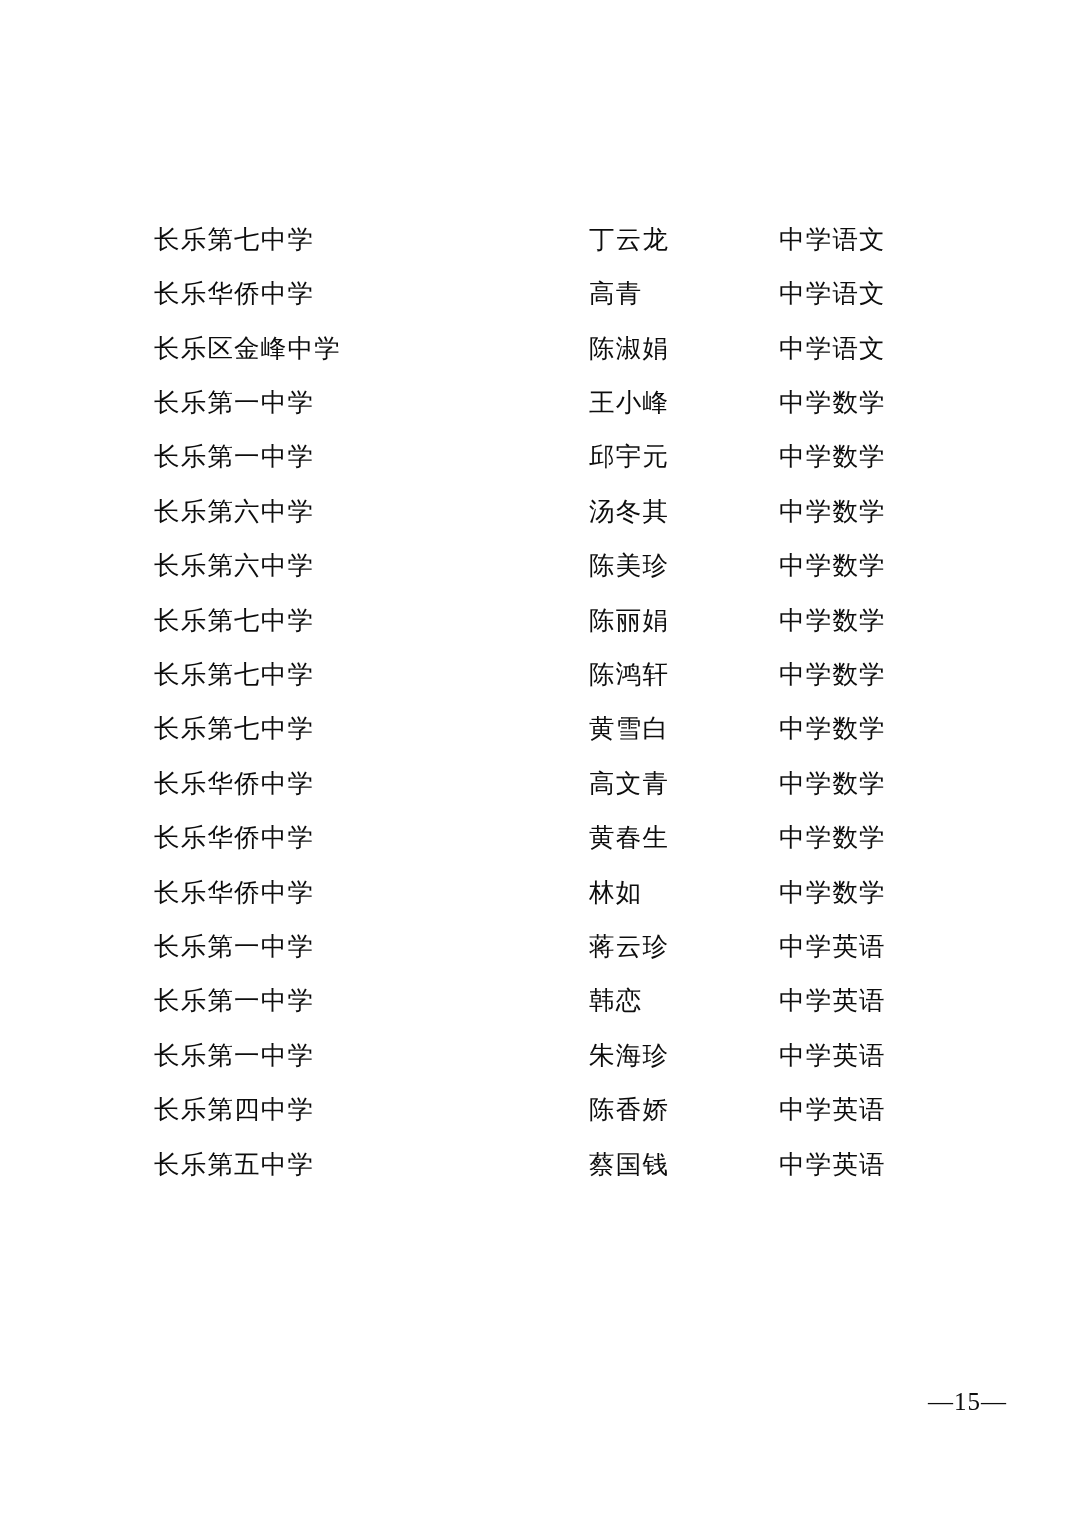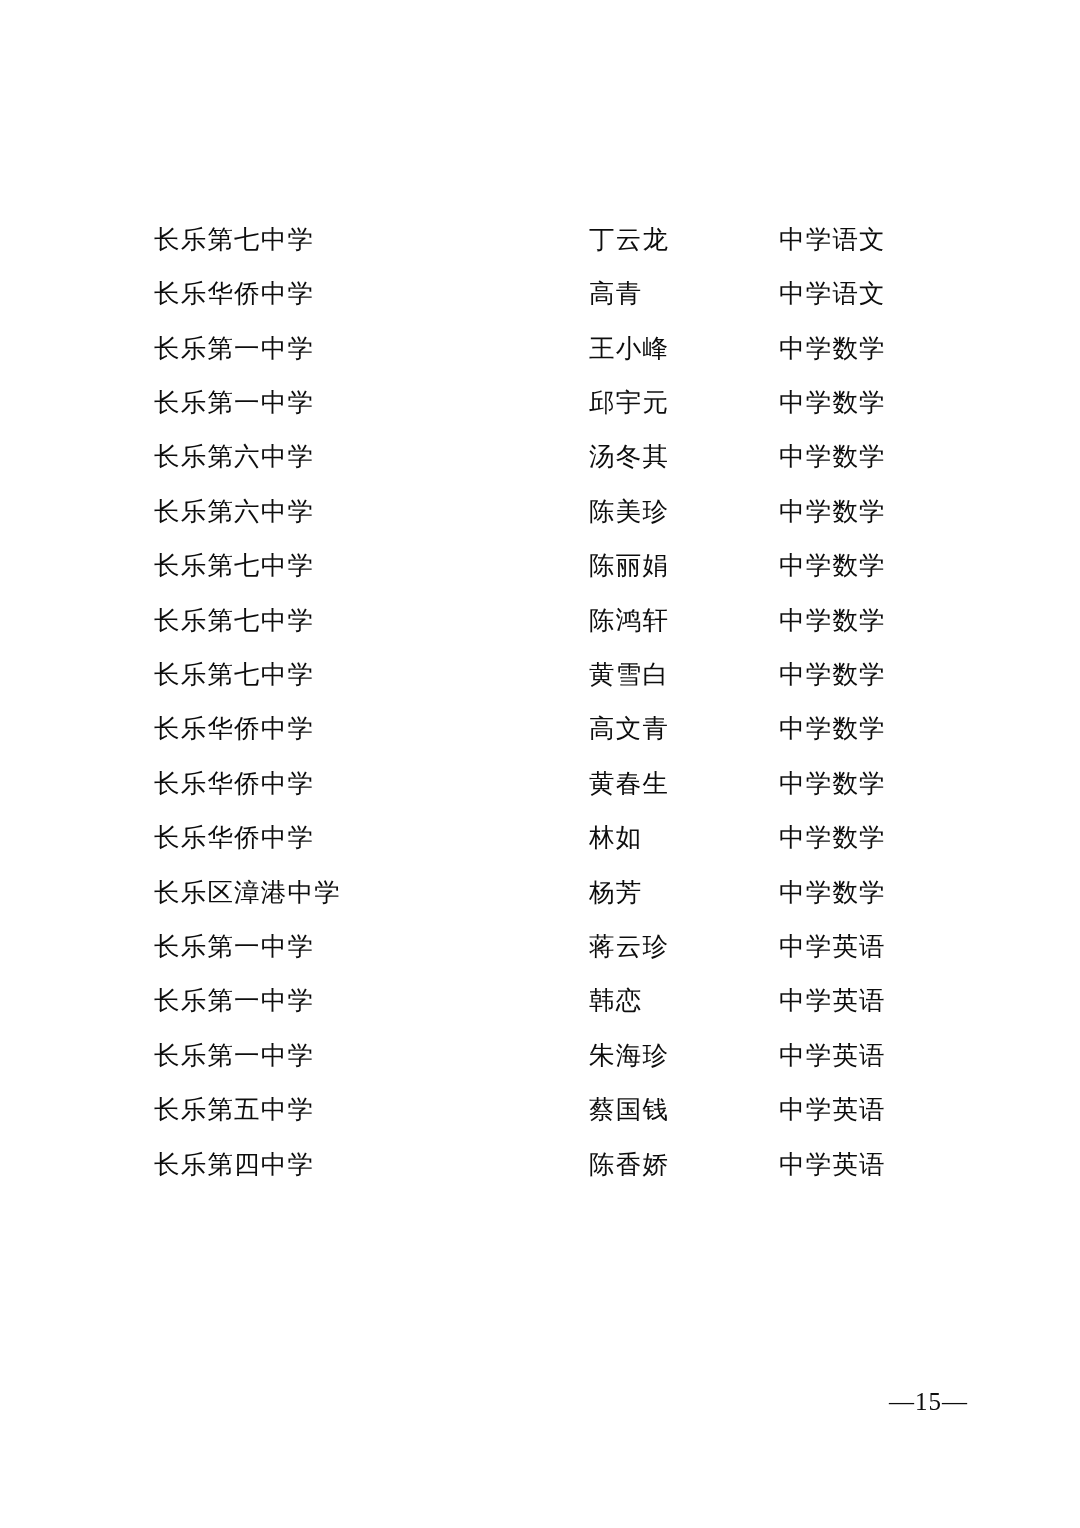--- a/index.html
+++ b/index.html
@@ -49,21 +49,21 @@
   }
   .col-subject {
     width: auto;
   }
   .page-footer {
     position: absolute;
     left: 0;
     right: 0;
     bottom: 112px;
     text-align: right;
-    padding-right: 112px;
+    padding-right: 73px;
   }
   .page-number {
     font-size: 25px;
     letter-spacing: 1px;
     color: #0d0d0d;
   }
 </style>
 </head>
 <body>
 
@@ -71,20 +71,25 @@
   <table class="roster">
     <tbody>
       <tr>
         <td class="col-school">长乐第七中学</td>
         <td class="col-name">丁云龙</td>
         <td class="col-subject">中学语文</td>
       </tr>
       <tr>
         <td class="col-school">长乐华侨中学</td>
         <td class="col-name">高青</td>
+        <td class="col-subject">中学语文</td>
+      </tr>
+      <tr>
+        <td class="col-school">长乐区金峰中学</td>
+        <td class="col-name">陈淑娟</td>
         <td class="col-subject">中学语文</td>
       </tr>
       <tr>
         <td class="col-school">长乐第一中学</td>
         <td class="col-name">王小峰</td>
         <td class="col-subject">中学数学</td>
       </tr>
       <tr>
         <td class="col-school">长乐第一中学</td>
         <td class="col-name">邱宇元</td>
@@ -124,47 +129,42 @@
         <td class="col-school">长乐华侨中学</td>
         <td class="col-name">黄春生</td>
         <td class="col-subject">中学数学</td>
       </tr>
       <tr>
         <td class="col-school">长乐华侨中学</td>
         <td class="col-name">林如</td>
         <td class="col-subject">中学数学</td>
       </tr>
       <tr>
-        <td class="col-school">长乐区漳港中学</td>
-        <td class="col-name">杨芳</td>
-        <td class="col-subject">中学数学</td>
-      </tr>
-      <tr>
         <td class="col-school">长乐第一中学</td>
         <td class="col-name">蒋云珍</td>
         <td class="col-subject">中学英语</td>
       </tr>
       <tr>
         <td class="col-school">长乐第一中学</td>
         <td class="col-name">韩恋</td>
         <td class="col-subject">中学英语</td>
       </tr>
       <tr>
         <td class="col-school">长乐第一中学</td>
         <td class="col-name">朱海珍</td>
         <td class="col-subject">中学英语</td>
       </tr>
       <tr>
-        <td class="col-school">长乐第五中学</td>
-        <td class="col-name">蔡国钱</td>
+        <td class="col-school">长乐第四中学</td>
+        <td class="col-name">陈香娇</td>
         <td class="col-subject">中学英语</td>
       </tr>
       <tr>
-        <td class="col-school">长乐第四中学</td>
-        <td class="col-name">陈香娇</td>
+        <td class="col-school">长乐第五中学</td>
+        <td class="col-name">蔡国钱</td>
         <td class="col-subject">中学英语</td>
       </tr>
     </tbody>
   </table>
 </div>
 
 <div class="page-footer">
   <span class="page-number">—15—</span>
 </div>
 

